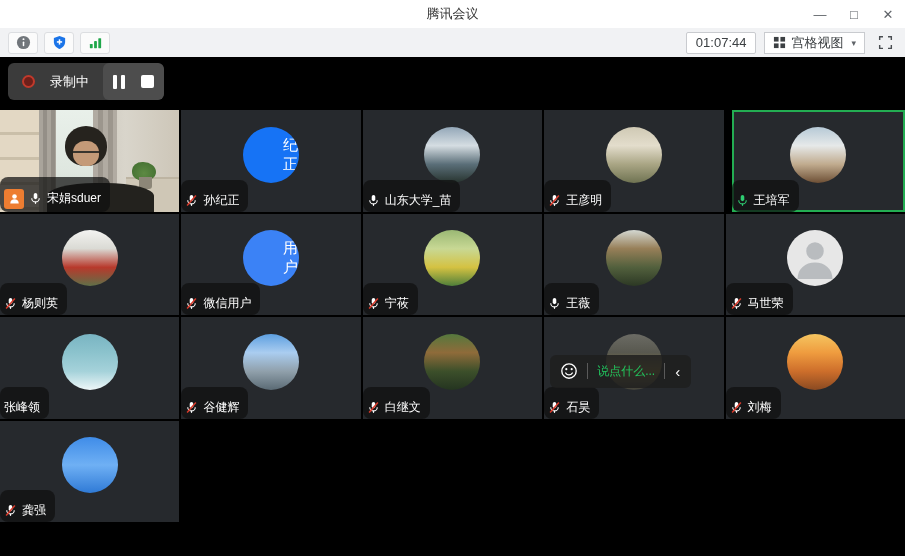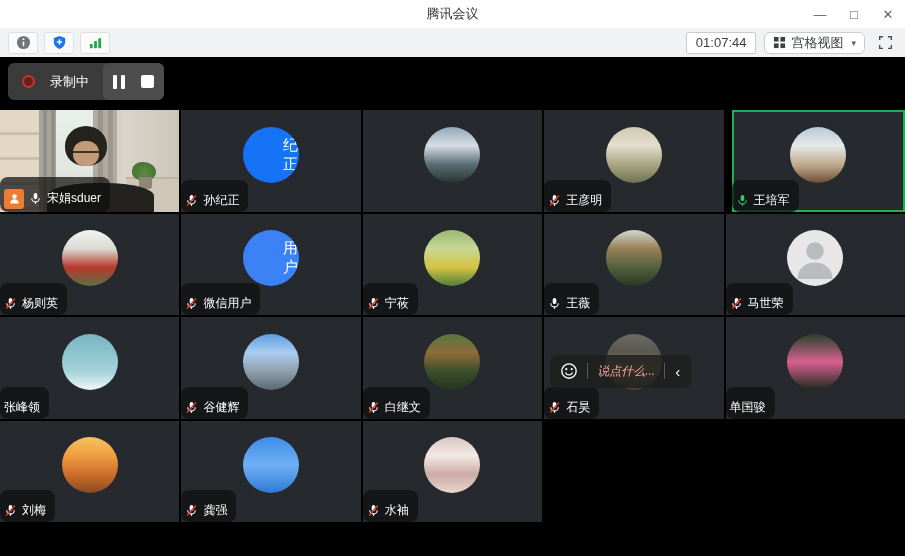--- a/index.html
+++ b/index.html
@@ -12,21 +12,21 @@
   .win-controls { position: absolute; right: 0; top: 0; height: 28px; display: flex; }
   .win-btn { width: 34px; height: 28px; display: flex; align-items: center; justify-content: center; color: #5f6368; font-size: 13px; cursor: default; }
 
   
   .toolbar { height: 29px; background: #f1f2f4; display: flex; align-items: center; justify-content: space-between; padding: 0 8px; }
   .tb-left { display: flex; gap: 6px; }
   .tb-icon-btn { width: 30px; height: 22px; background: #fbfbfb; border: 1px solid #dcdee1; border-radius: 3px; display: flex; align-items: center; justify-content: center; }
   .tb-icon-btn svg { width: 15px; height: 15px; }
   .tb-right { display: flex; gap: 8px; align-items: center; }
   .timer-box { background: #fff; border: 1px solid #c9cbcf; border-radius: 2px; height: 22px; padding: 0 9px; display: flex; align-items: center; font-size: 13px; color: #3c4043; }
-  .view-btn { background: #fff; border: 1px solid #c9cbcf; border-radius: 6px; height: 22px; padding: 0 8px; display: flex; align-items: center; gap: 5px; font-size: 13px; color: #3c4043; }
+  .view-btn { background: #fff; border: 1px solid #c9cbcf; border-radius: 0; height: 22px; padding: 0 8px; display: flex; align-items: center; gap: 5px; font-size: 13px; color: #3c4043; }
   .view-btn .caret { font-size: 9px; color: #5f6368; margin-left: 3px; }
   .fs-btn { width: 24px; height: 22px; display: flex; align-items: center; justify-content: center; }
 
   
   .stage { height: 499px; background: #000; position: relative; }
 
   
   .rec-bar { position: absolute; top: 6px; left: 8px; height: 37px; display: flex; background: #3b3b3b; border-radius: 6px; overflow: hidden; z-index: 5; }
   .rec-status { display: flex; align-items: center; gap: 15px; padding: 0 14px; }
   .rec-dot { width: 13px; height: 13px; border-radius: 50%; border: 2px solid #c0392b; background: #6e1f1a; }
@@ -60,21 +60,21 @@
   .mic-arc, .mic-stem { stroke: #fff; stroke-width: 1.4; fill: none; }
   .mic-slash { display: none; stroke: #d93a2b; stroke-width: 1.8; }
   .mic-muted .mic-slash { display: inline; }
   .mic-speaking .mic-body { fill: #2ecc71; }
   .mic-speaking .mic-arc, .mic-speaking .mic-stem { stroke: #2ecc71; }
 
   
   .chat-overlay { position: absolute; left: 6px; bottom: 31px; height: 33px; background: rgba(30,30,30,0.85); border-radius: 6px; display: flex; align-items: center; padding: 0 10px; gap: 9px; z-index: 4; }
   .chat-overlay .divider { width: 1px; height: 16px; background: #5a5a5a; }
   .emoji-btn svg { width: 18px; height: 18px; display: block; }
-  .chat-placeholder { color: #fca5a5; font-size: 12px; font-style: italic; }
+  .chat-placeholder { color: #22c55e; font-size: 12px; }
   .collapse-btn { color: #fff; font-size: 15px; line-height: 1; padding: 0 1px; }
 
   
   .video-scene { position: absolute; inset: 0; background: linear-gradient(90deg, #d6c9b4 0%, #d3caba 24%, #c6c2b8 45%, #d9d5cb 70%, #cdc6b8 100%); }
   .vs-shelf { position: absolute; left: 0; top: 0; width: 25%; height: 100%; background: repeating-linear-gradient(180deg, #e3d8c4 0 22px, #cabfa9 22px 25px); }
   .vs-window { position: absolute; left: 25%; top: 0; width: 32%; height: 100%; background: linear-gradient(180deg, #e9f0ea 0%, #dfe7e0 60%, #cfd6cc 100%); }
   .vs-curtain-l { position: absolute; left: 22%; top: 0; width: 9%; height: 100%; background: repeating-linear-gradient(90deg, #a9a49b 0 4px, #948f87 4px 8px); }
   .vs-curtain-r { position: absolute; left: 52%; top: 0; width: 13%; height: 100%; background: repeating-linear-gradient(90deg, #b1aba2 0 5px, #9c968d 5px 10px); }
   .vs-dresser { position: absolute; right: 0; bottom: 0; width: 30%; height: 34%; background: #cfc7b6; border-top: 2px solid #bdb4a2; }
   .vs-plant { position: absolute; right: 13%; bottom: 30%; width: 24px; height: 19px; background: radial-gradient(circle at 50% 60%, #5d8a43, #3f6b2e); border-radius: 45% 55% 50% 50%; }
@@ -215,20 +215,32 @@
 
   </div>
 
 
   <div class="cell">
 
     <div class="avatar" style="background: linear-gradient(rgb(147, 167, 184), rgb(213, 221, 226), rgb(90, 110, 120), rgb(39, 51, 46));">
       
       
     </div>
+    <div class="name-bar">
+
+      <span class="mic mic-unmuted">
+        <svg viewBox="0 0 16 16">
+          <rect class="mic-body" x="5.8" y="1.2" width="4.4" height="7.6" rx="2.2"></rect>
+          <path class="mic-arc" d="M3.4 7.6a4.6 4.6 0 0 0 9.2 0"></path>
+          <line class="mic-stem" x1="8" y1="12.2" x2="8" y2="14.6"></line>
+          <line class="mic-slash" x1="2.6" y1="14.2" x2="13.4" y2="1.8"></line>
+        </svg>
+      </span>
+      <span class="pname">山东大学_苗</span>
+    </div>
 
   </div>
 
   <div class="cell">
 
     <div class="avatar" style="background: linear-gradient(rgb(207, 201, 180), rgb(227, 221, 204), rgb(169, 165, 132), rgb(111, 115, 82));">
       
       
     </div>
     <div class="name-bar">
@@ -458,32 +470,20 @@
                 <path d="M6.3 12.2a4.3 4.3 0 0 0 7.4 0" fill="none" stroke="#fff" stroke-width="1.5" stroke-linecap="round"></path>
               </svg>
       </span>
       <span class="divider"></span>
       <span class="chat-placeholder">说点什么...</span>
       <span class="divider"></span>
       <span class="collapse-btn">‹</span>
     </div>
   </div>
 
-  <div class="cell">
-
-    <div class="avatar" style="background: linear-gradient(rgb(39, 66, 44), rgb(216, 96, 143), rgb(26, 42, 28));">
-      
-      
-    </div>
-    <div class="name-bar">
-
-      <span class="pname">单国骏</span>
-    </div>
-
-  </div>
 
   <div class="cell">
 
     <div class="avatar" style="background: linear-gradient(rgb(245, 197, 96), rgb(239, 156, 63), rgb(205, 110, 43), rgb(138, 74, 34));">
       
       
     </div>
     <div class="name-bar">
 
       <span class="mic mic-muted">
@@ -513,36 +513,16 @@
           <path class="mic-arc" d="M3.4 7.6a4.6 4.6 0 0 0 9.2 0"></path>
           <line class="mic-stem" x1="8" y1="12.2" x2="8" y2="14.6"></line>
           <line class="mic-slash" x1="2.6" y1="14.2" x2="13.4" y2="1.8"></line>
         </svg>
       </span>
       <span class="pname">龚强</span>
     </div>
 
   </div>
 
-  <div class="cell">
-
-    <div class="avatar" style="background: linear-gradient(rgb(217, 198, 194), rgb(242, 233, 228), rgb(205, 170, 165), rgb(231, 215, 208));">
-      
-      
-    </div>
-    <div class="name-bar">
-
-      <span class="mic mic-muted">
-        <svg viewBox="0 0 16 16">
-          <rect class="mic-body" x="5.8" y="1.2" width="4.4" height="7.6" rx="2.2"></rect>
-          <path class="mic-arc" d="M3.4 7.6a4.6 4.6 0 0 0 9.2 0"></path>
-          <line class="mic-stem" x1="8" y1="12.2" x2="8" y2="14.6"></line>
-          <line class="mic-slash" x1="2.6" y1="14.2" x2="13.4" y2="1.8"></line>
-        </svg>
-      </span>
-      <span class="pname">水袖</span>
-    </div>
-
-  </div>
 </div>
 
   </div>
 </div>
 
 </body></html>

